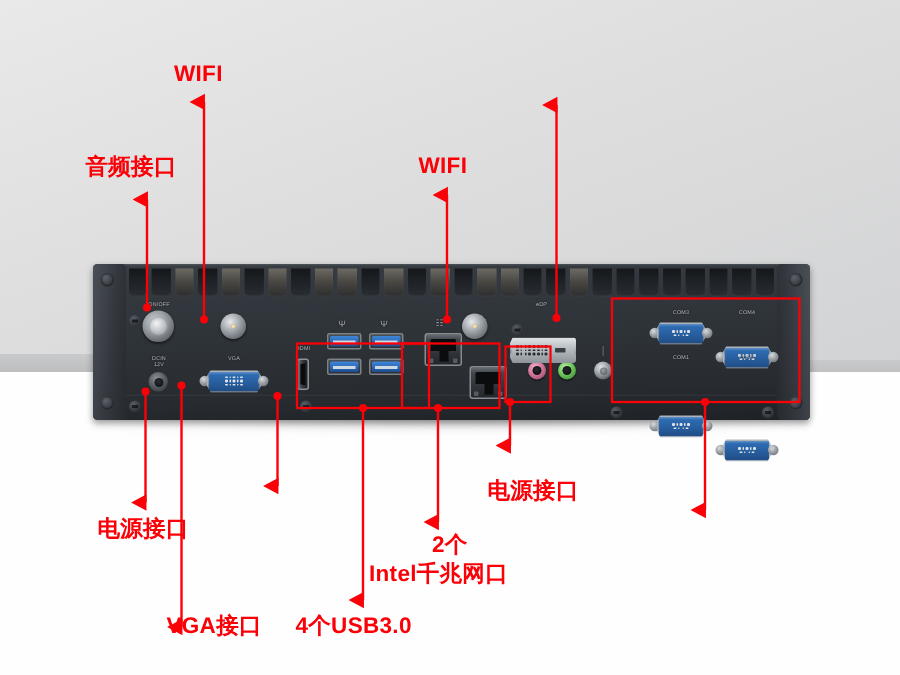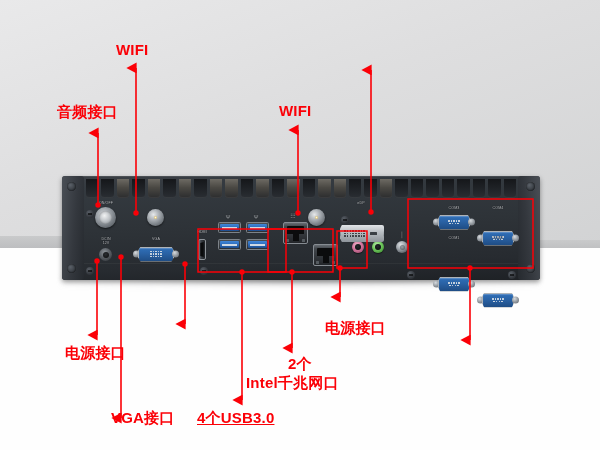--- a/index.html
+++ b/index.html
@@ -614,18 +614,18 @@
       <circle cx="470" cy="268" r="2.7"></circle>
     </g>
   </svg>
 
   <div class="alabel" style="left:57px;top:104px;">音频接口</div>
   <div class="alabel" style="left:116px;top:42px;">WIFI</div>
   <div class="alabel" style="left:279px;top:103px;">WIFI</div>
 
   <div class="alabel" style="left:65px;top:345px;font-family:Liberation Serif, serif;">电源接口</div>
   <div class="alabel" style="left:111px;top:410px;">VGA接口</div>
-  <div class="alabel" style="left:197px;top:410px;text-decoration:underline;">4个USB3.0</div>
+  <div class="alabel" style="left:197px;top:410px;">4个USB3.0</div>
   <div class="alabel" style="left:288px;top:356px;">2个</div>
   <div class="alabel" style="left:246px;top:375px;">Intel千兆网口</div>
   <div class="alabel" style="left:325px;top:320px;">电源接口</div>
 
 </div>
 
 </body></html>

